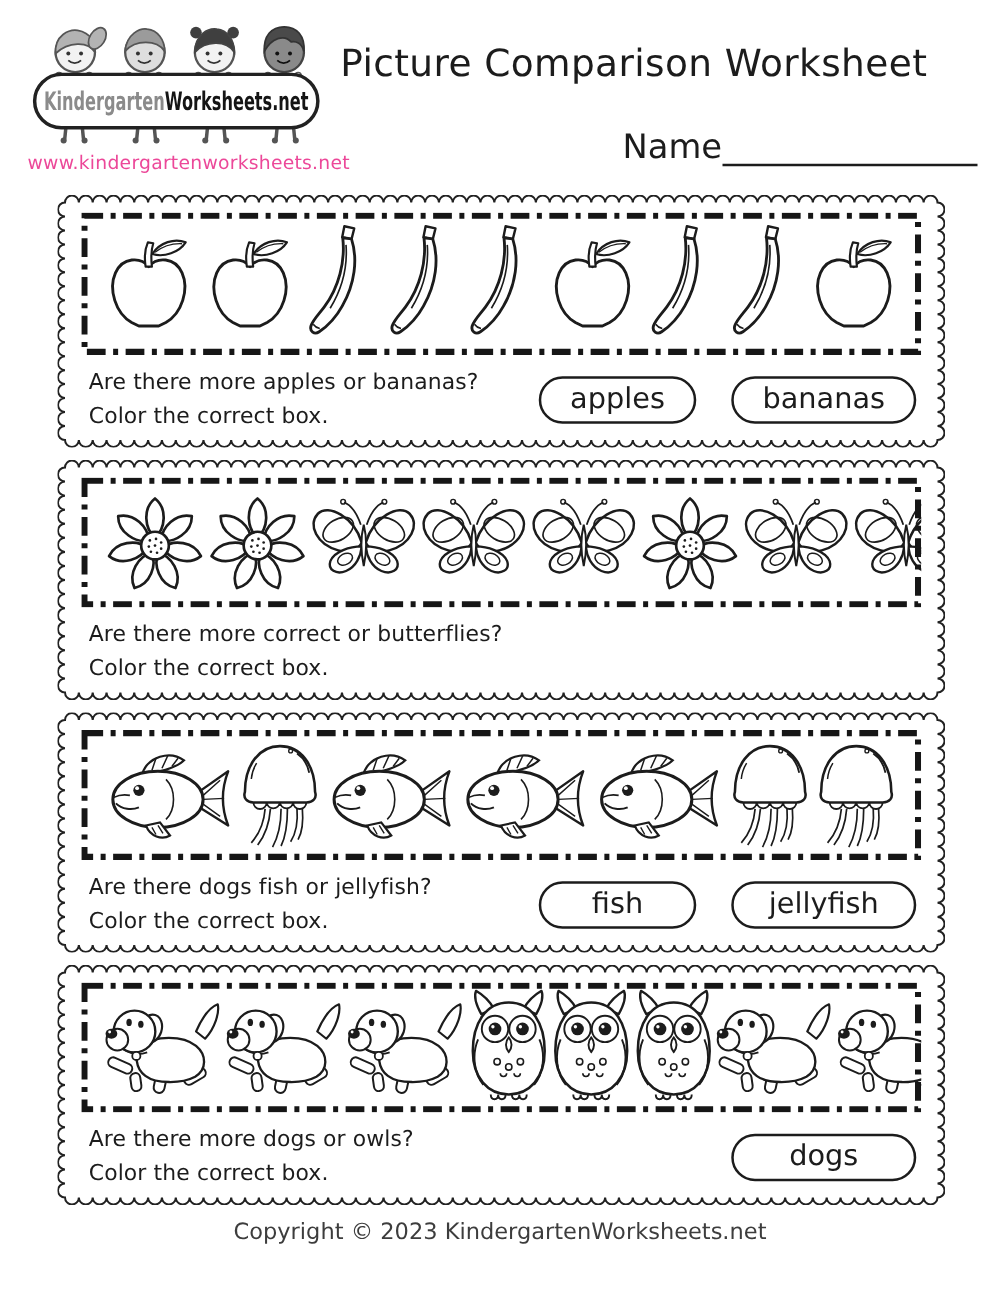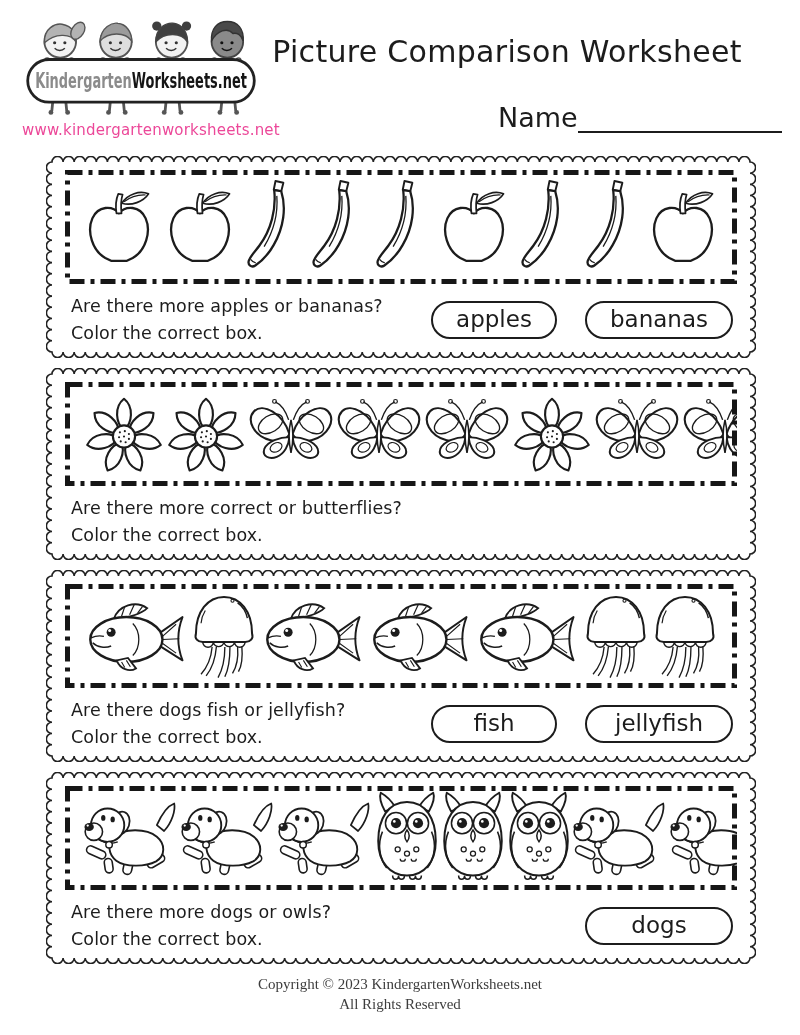--- a/index.html
+++ b/index.html
@@ -45,21 +45,21 @@
   .pic { flex:0 0 auto; display:block; }
   .pic-apple     { width:72px;  height:80px; }
   .pic-banana    { width:56px;  height:97px; }
   .pic-flower    { width:82px;  height:82px; }
   .pic-butterfly { width:88px;  height:76px; }
   .pic-fish      { width:106px; height:77px; }
   .pic-jellyfish { width:68px;  height:94px; }
   .pic-dog       { width:97px;  height:77px; }
   .pic-owl       { width:66px;  height:93px; }
   
-  .footer { text-align:center; font-size:15px; color:#3d3d3d; line-height:1.35; margin-top:2px;font-family:Liberation Serif, serif; }
+  .footer { text-align:center; font-size:18px; color:#3d3d3d; line-height:1.35; margin-top:2px; }
   svg text { font-family:"DejaVu Sans","Liberation Sans",sans-serif; }
 </style>
 </head>
 <body>
 
 <svg width="0" height="0" style="position:absolute" aria-hidden="true">
   <defs>
     <symbol id="sym-apple" viewBox="0 0 100 110">
       <path d="M50 36 C41 25 21 25 13 43 C5 61 13 88 31 98 L39 102 L61 102 L69 98 C87 88 95 61 87 43 C79 25 59 25 50 36 Z" fill="#fff" stroke="#1c1c1c" stroke-width="3.2" stroke-linejoin="round"></path>
       <path d="M46.5 36 C45 26 45.5 17 49 9 L55 10 C52.5 18 52.5 27 53.5 36 Z" fill="#fff" stroke="#1c1c1c" stroke-width="2.4" stroke-linejoin="round"></path>
@@ -408,16 +408,15 @@
         </div>
         <div class="pills">
           <button class="pill">dogs</button>
         </div>
       </div>
     </div>
   </div>
 
   <div class="footer">
     <div>Copyright © 2023 KindergartenWorksheets.net</div>
-    <div>All Rights Reserved</div>
   </div>
 
 </div>
 
 </body></html>

